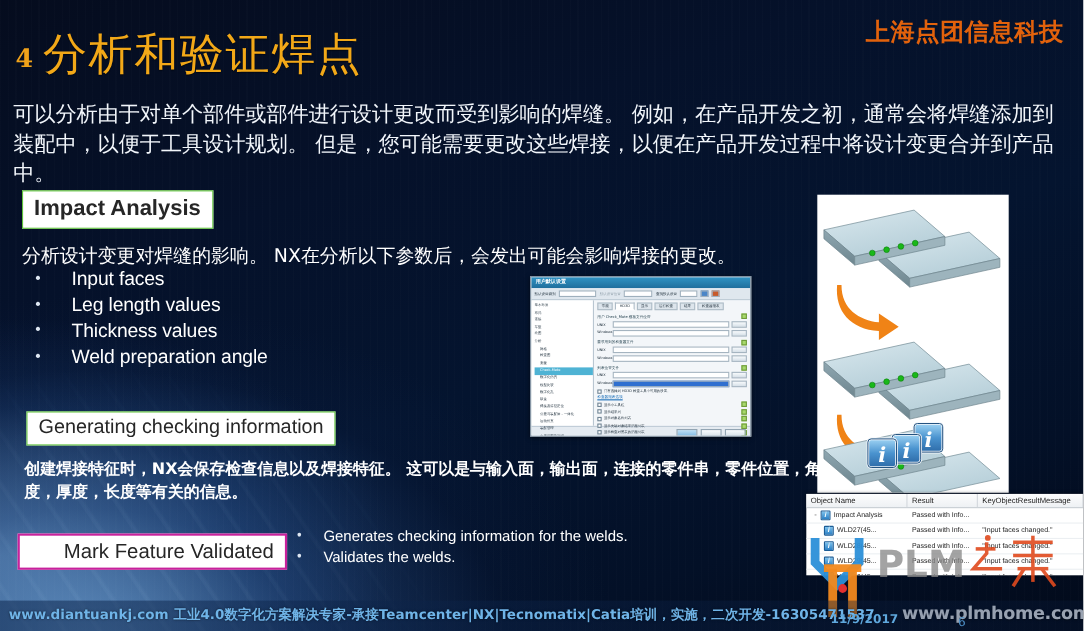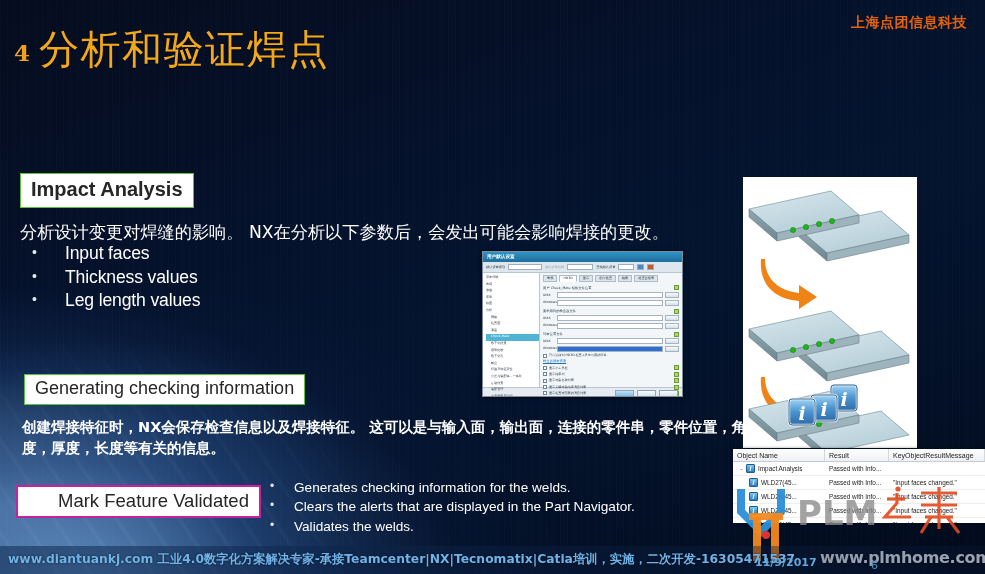--- a/index.html
+++ b/index.html
@@ -38,21 +38,21 @@
     position: absolute; inset: 0;
     background: repeating-linear-gradient(90deg,
       rgba(255,255,255,0.012) 0px, rgba(255,255,255,0.012) 1px,
       rgba(0,0,0,0) 1px, rgba(0,0,0,0) 7px);
     pointer-events: none;
   }
 
   
   .brand {
     position: absolute; right: 18px; top: 14px;
-    color: #e2620c; font-size: 14px; font-weight: bold;
+    color: #e2620c; font-size: 22px; font-weight: bold;
     letter-spacing: 0.5px;
     font-family: "DejaVu Sans", sans-serif;
   }
   .title-wrap {
     position: absolute; left: 14px; top: 22px;
     display: flex; align-items: baseline; gap: 9px;
   }
   .title-num {
     color: #f0a21a; font-size: 23px; font-weight: bold;
     font-family: "DejaVu Serif", serif;
@@ -266,42 +266,43 @@
   <div id="streaks"></div>
   <div id="vstripes"></div>
 
   <div class="brand">上海点团信息科技</div>
 
   <div class="title-wrap">
     <span class="title-num">4</span>
     <span class="title-main">分析和验证焊点</span>
   </div>
 
+  <div class="intro">可以分析由于对单个部件或部件进行设计更改而受到影响的焊缝。 例如，在产品开发之初，通常会将焊缝添加到装配中，以便于工具设计规划。 但是，您可能需要更改这些焊接，以便在产品开发过程中将设计变更合并到产品中。</div>
 
   <div id="impact-box" class="tagbox green">
     <span>Impact Analysis</span>
   </div>
   <div id="impact-cn" class="cn-line">分析设计变更对焊缝的影响。 NX在分析以下参数后，会发出可能会影响焊接的更改。</div>
   <ul class="bullets">
     <li>Input faces</li>
+    <li>Leg length values</li>
     <li>Thickness values</li>
-    <li>Leg length values</li>
+    <li>Weld preparation angle</li>
   </ul>
 
   <div id="gen-box" class="tagbox green">
     <span>Generating checking information</span>
   </div>
   <div id="gen-cn">创建焊接特征时，NX会保存检查信息以及焊接特征。 这可以是与输入面，输出面，连接的零件串，零件位置，角度，厚度，长度等有关的信息。</div>
 
   <div id="mark-box" class="tagbox magenta">
     <span>Mark Feature Validated</span>
   </div>
   <ul class="bullets2">
     <li>Generates checking information for the welds.</li>
-    <li>Clears the alerts that are displayed in the Part Navigator.</li>
     <li>Validates the welds.</li>
   </ul>
 
   <div id="nx-dialog">
     <div class="dlg-title">
       <span>用户默认设置</span>
     </div>
     <div class="dlg-toolbar">
       <span style="font-size:3.2px">默认设置级别</span>
       <span class="mini-field" style="width:34px"></span>

